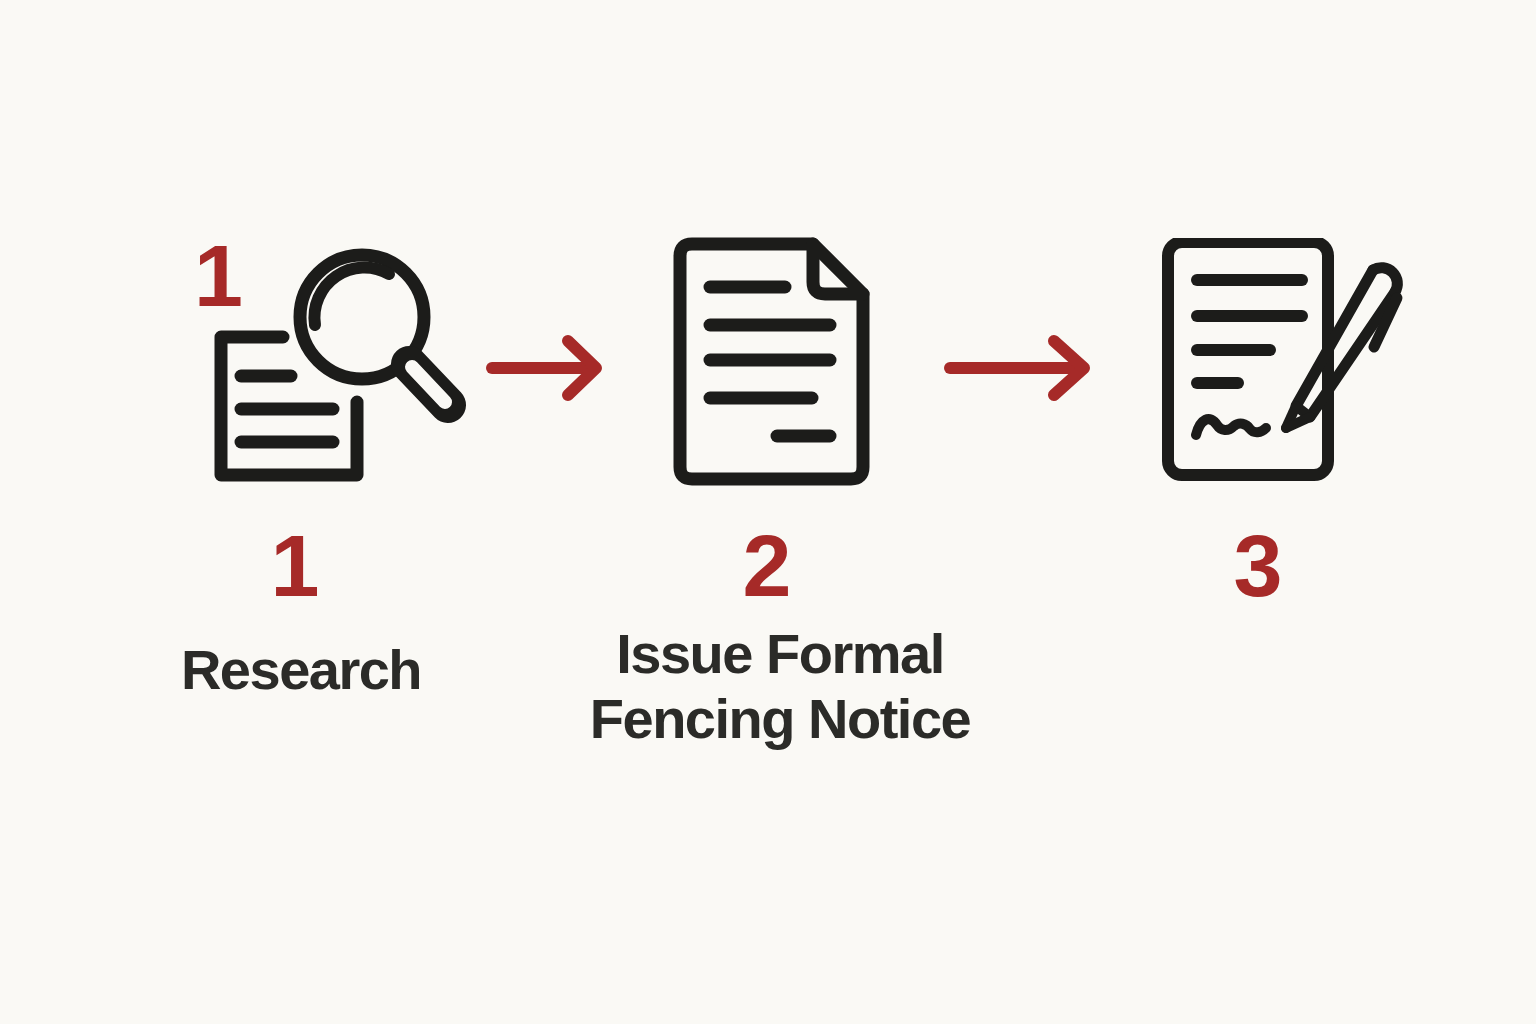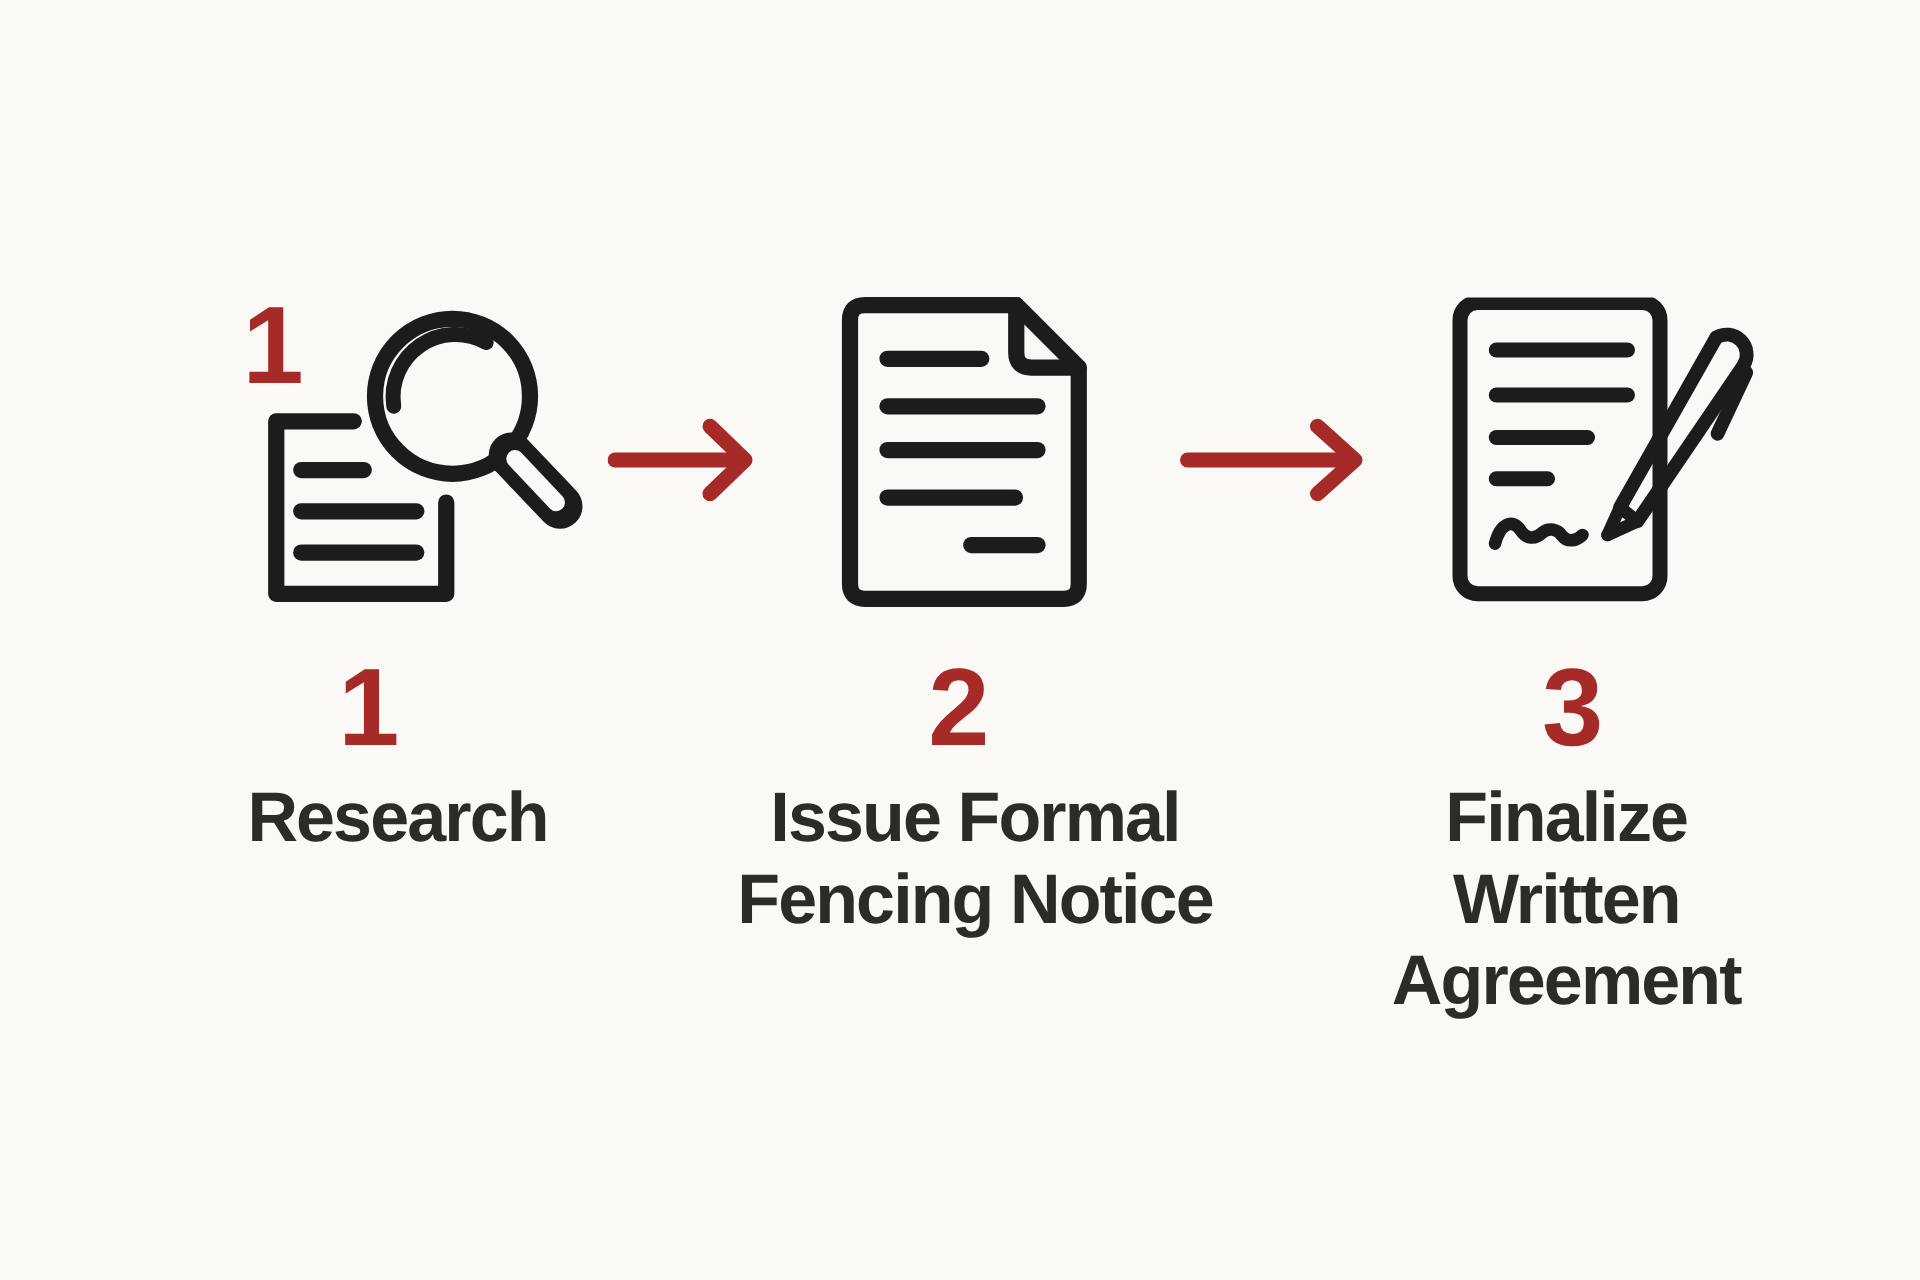--- a/index.html
+++ b/index.html
@@ -77,21 +77,21 @@
 
       <circle class="ln" stroke-width="13" cx="157" cy="72" r="62"></circle>
       <path class="ln" stroke-width="12" d="M110 80 A50 50 0 0 1 184 29"></path>
       <path class="ln" stroke-width="36" d="M204 119 L243 160"></path>
       <path class="ln hollow" stroke-width="14" d="M207 122 L240 157"></path>
     </svg>
   </div>
 
   <div class="num" style="left:195px;">1</div>
 
-  <div class="title" style="left:88px;">
+  <div class="title" style="left:71px;margin-top:16px;">
     <div>Research</div>
   </div>
 
   <div class="arrow" style="left:486px;">
     <svg width="125" height="70" viewBox="0 0 125 70" aria-hidden="true">
       <path class="ln" stroke-width="12" d="M6 34 H104"></path>
       <path class="ln" stroke-width="12" d="M82 7 L110 34 L82 61"></path>
     </svg>
   </div>
 
@@ -140,19 +140,14 @@
       <path class="ln" stroke-width="11" d="M237 60 L214 109"></path>
 
       <path class="ln" stroke-width="10" d="M136 168 L150 179"></path>
       <path class="ln" stroke-width="10" d="M136 168 L126 190"></path>
       <path class="ln" stroke-width="10" d="M150 179 L126 190"></path>
     </svg>
   </div>
 
   <div class="num" style="left:1158px;">3</div>
 
-  <div class="title" style="left:1023px;">
-    <div>Finalize</div>
-    <div>Written</div>
-    <div>Agreement</div>
-  </div>
 
 </div>
 
 </body></html>

